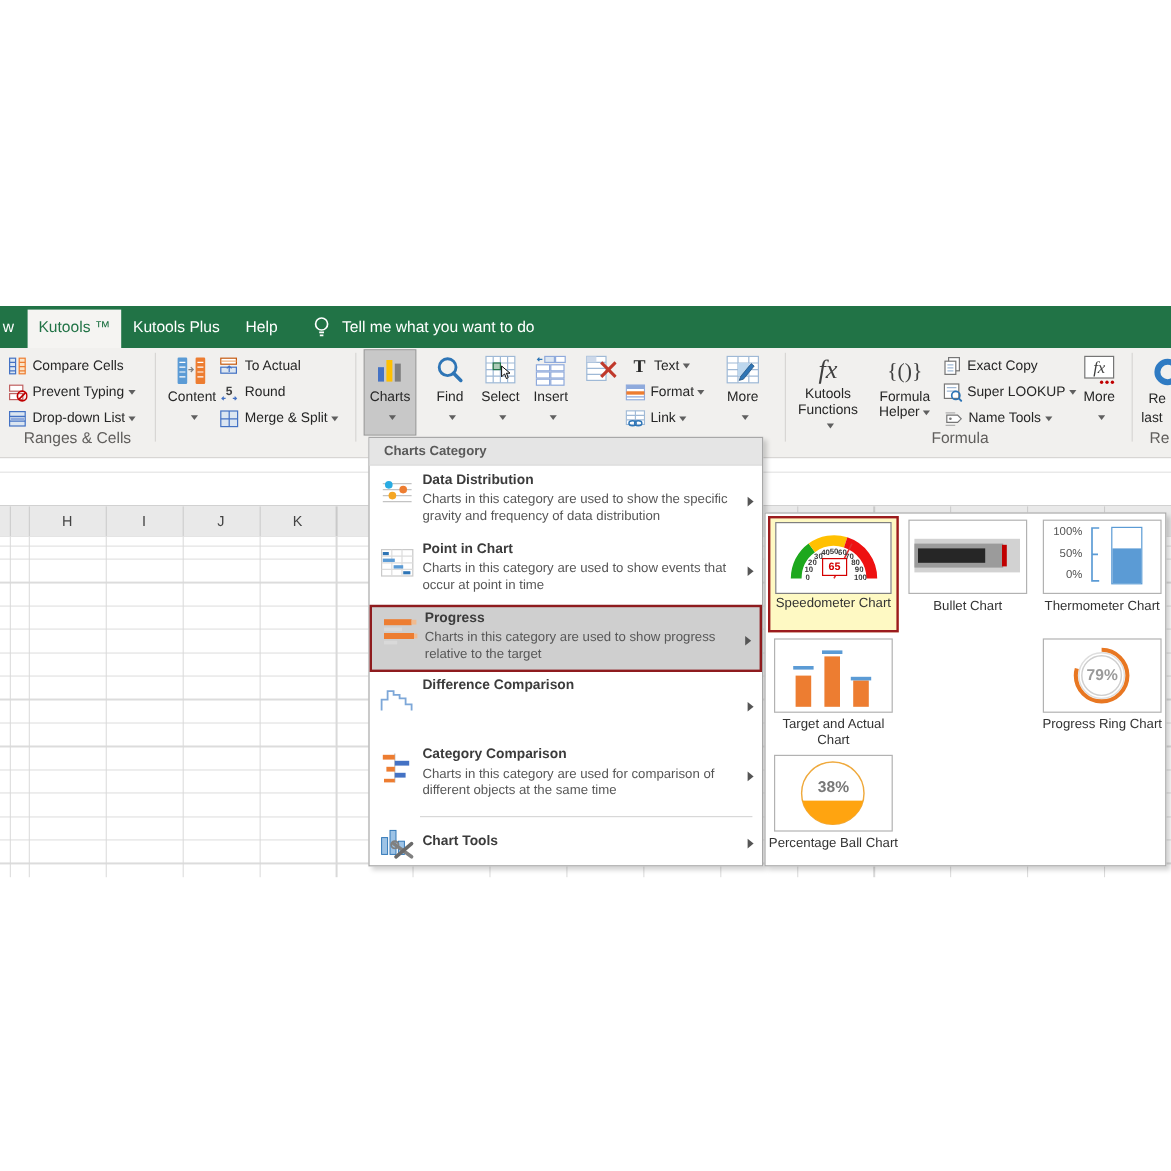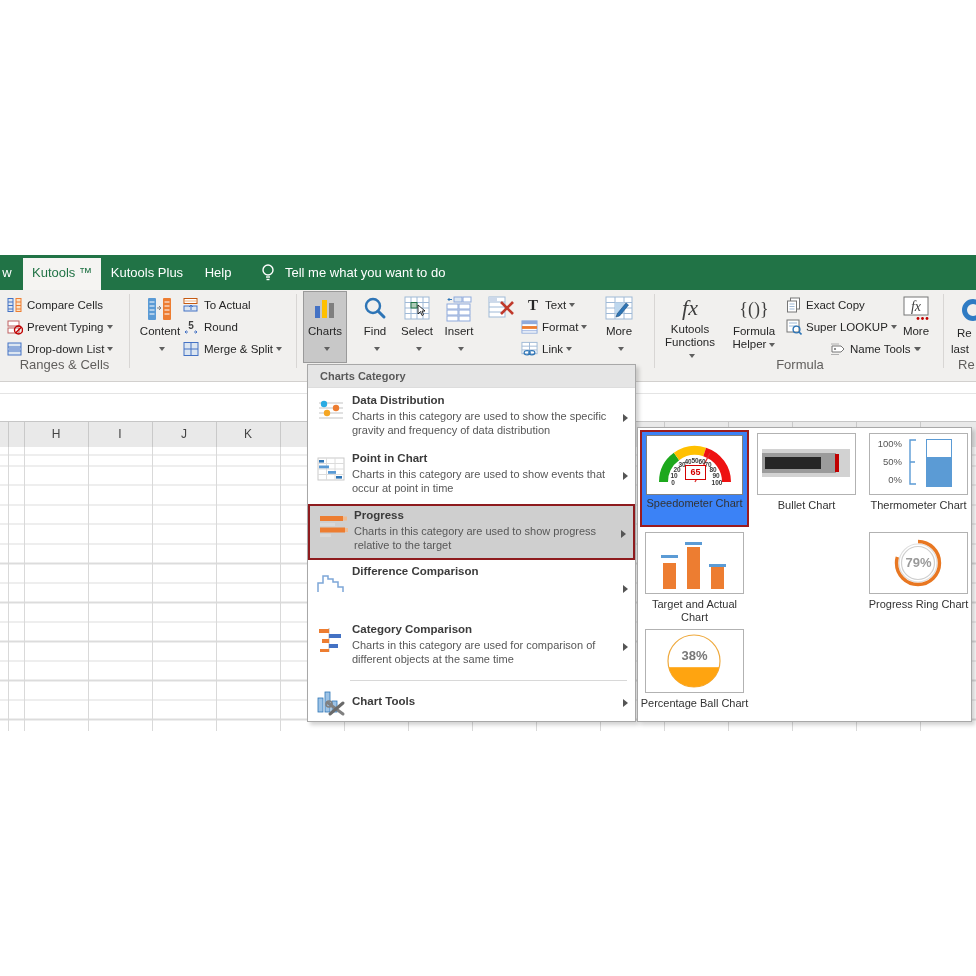--- a/index.html
+++ b/index.html
@@ -55,21 +55,21 @@
   #msep{position:absolute;left:42px;right:8px;top:315px;height:1px;background:#d8d8d8;}
   #charttools .mtitle{top:8px;}
   #charttools .marrow{top:12px;}
 
   
   #submenu{position:absolute;left:637px;top:427px;width:335px;height:295px;background:#fff;border:1px solid #a8a8a8;
            box-shadow:3px 3px 4px rgba(0,0,0,.18);box-sizing:border-box;z-index:5;}
   .tile{position:absolute;width:109px;text-align:center;cursor:default;}
   .timg{position:relative;width:97px;height:60px;border:1px solid #b2b2b2;margin:0 auto;background:#fff;overflow:hidden;box-sizing:content-box;}
   .tlabel{margin-top:4px;font-size:11px;line-height:12.5px;color:#333;}
-  #tile-speedo{left:2px;top:2px;width:109px;height:97px;background:#3b82f6;border:2px solid #9b1b1e;box-sizing:border-box;}
+  #tile-speedo{left:2px;top:2px;width:109px;height:97px;background:#fef9c3;border:2px solid #9b1b1e;box-sizing:border-box;}
   #tile-speedo .timg{width:95px;height:58px;margin-top:3px;border-color:#7f7f7f;}
   #tile-speedo .tlabel{margin-top:2px;}
   .tk{position:absolute;font-size:6.5px;color:#3a3a3a;transform:translate(-50%,-50%);font-weight:bold;}
   #gaugeval{position:absolute;left:38px;top:29px;width:19px;height:13px;line-height:13px;border:1px solid #d40000;color:#d40000;
             font-size:9px;font-weight:bold;background:#fff;text-align:center;}
   .ringval{position:absolute;left:0;top:22px;width:100%;text-align:center;font-size:13px;font-weight:bold;color:#9a9a9a;letter-spacing:0;}
   .ballval{position:absolute;left:0;top:18px;width:100%;text-align:center;font-size:13px;font-weight:bold;color:#787878;}
   .thermlab{position:absolute;left:0;width:32px;text-align:right;font-size:9.5px;color:#555;}
   .pbarrow{position:absolute;left:5px;width:85px;height:13px;border:1px solid #e8883d;box-sizing:border-box;}
   .pbarfill{height:100%;background:#ED7D31;}
@@ -351,21 +351,21 @@
             <rect x="1" y="1" width="12" height="12" fill="#fff" stroke="#767676"></rect>
             <line x1="3" y1="4" x2="11" y2="4" stroke="#9fb9d6"></line>
             <line x1="3" y1="7" x2="11" y2="7" stroke="#9fb9d6"></line>
             <circle cx="10.5" cy="10.5" r="3.4" fill="none" stroke="#2e75b6" stroke-width="1.4"></circle>
             <line x1="13" y1="13" x2="15.5" y2="15.5" stroke="#2e75b6" stroke-width="1.6"></line>
           </svg>
         </span>
       <span>Super LOOKUP</span>
         <span class="caret"></span>
     </div>
-    <div class="smbtn" style="left:829px;top:49px;">
+    <div class="smbtn" style="left:786px;top:49px;">
       <span class="sicon">
           <svg width="16" height="16" viewBox="0 0 16 16">
             <path d="M2,5 l9,0 3,3 -3,3 -9,0 z" fill="#fff" stroke="#767676"></path>
             <circle cx="5" cy="8" r="1.1" fill="#767676"></circle>
             <path d="M1,3 l8,0" stroke="#b0b0b0"></path>
             <path d="M1,13.5 l8,0" stroke="#b0b0b0"></path>
           </svg>
         </span>
       <span>Name Tools</span>
         <span class="caret"></span>

